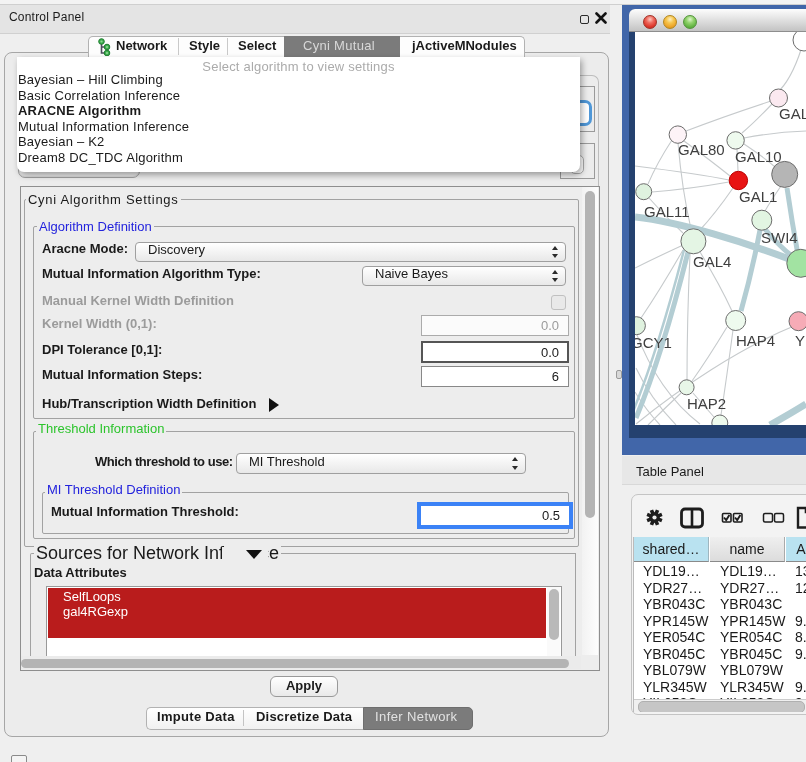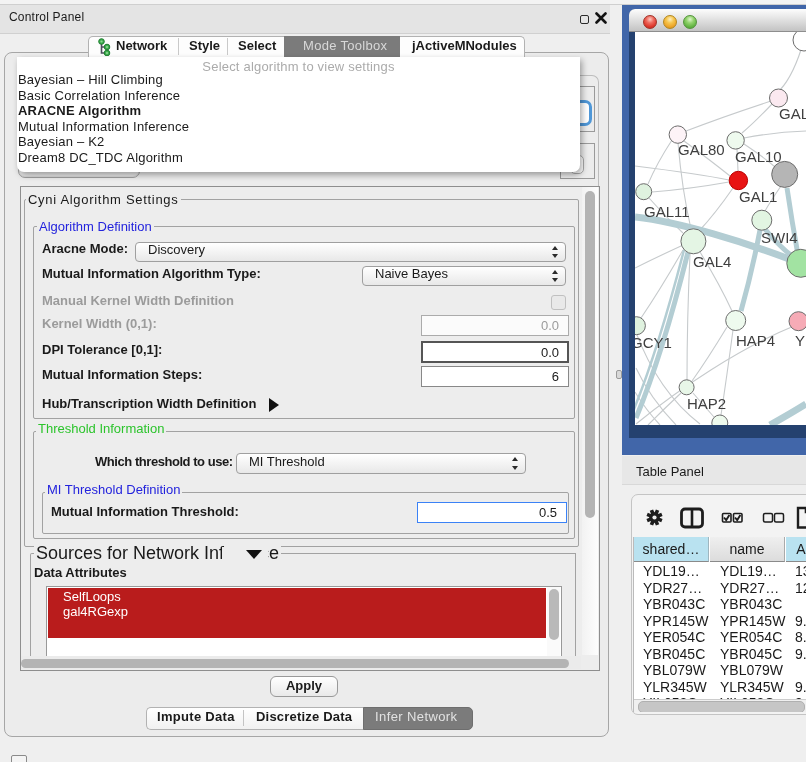--- a/index.html
+++ b/index.html
@@ -64,21 +64,21 @@
 <div class="a" style="left:36px;top:421px;background:#ededed;padding:0 2px;color:#2cc42c">Threshold Information</div>
 
 <div class="a b" style="left:95px;top:454px;letter-spacing:-.45px">Which threshold to use:</div>
 <div class="a combo" style="left:236px;top:453px;width:288px;height:19px"></div>
 <div class="a" style="left:249px;top:454px">MI Threshold</div>
 
 <div class="a" style="left:42px;top:492px;width:525px;height:40px;border:1px solid #a2a2a2;border-radius:2px"></div>
 <div class="a" style="left:45px;top:482px;background:#ededed;padding:0 2px;color:#2323dd">MI Threshold Definition</div>
 
 <div class="a b" style="left:51px;top:504px">Mutual Information Threshold:</div>
-<div class="a" style="left:417px;top:502px;width:139px;height:17px;background:#fff;border:1px solid #3b82f6;text-align:right;padding-right:9px;padding-top:2px">0.5</div>
+<div class="a" style="left:417px;top:502px;width:139px;height:17px;background:#fff;border:4px solid #3b82f6;text-align:right;padding-right:9px;padding-top:2px">0.5</div>
 
 <div class="a" style="left:30px;top:553px;width:544px;height:104px;border:1px solid #a2a2a2;border-top-left-radius:2px;border-bottom:none"></div>
 <div class="a" style="left:34px;top:543px;background:#ededed;padding:0 2px;font-size:18px">Sources for Network Inference</div>
 <div class="a" style="left:222px;top:547px;width:46px;height:13px;background:#ededed"></div>
 <div class="a" style="left:246px;top:550px;width:0;height:0;border-top:9px solid #111;border-left:8px solid transparent;border-right:8px solid transparent"></div>
 
 <div class="a b" style="left:34px;top:565px">Data Attributes</div>
 
 <div class="a" style="left:46px;top:586px;width:514px;height:71px;background:#fff;border:1px solid #999;border-bottom:none;overflow:hidden">
   <div style="position:absolute;left:1px;top:1px;width:498px;height:50px;background:#b91c1c;color:#fff">
@@ -104,21 +104,21 @@
 <div class="a" style="left:363px;top:707px;width:108px;height:21px;background:#7b7b7b;border:1px solid #6e6e6e;border-radius:0 5px 5px 0"></div>
 <div class="a" style="left:375px;top:709px;color:#e2e2e2;letter-spacing:.4px">Infer Network</div>
 
 <div class="a" style="left:88px;top:36px;width:435px;height:21px;background:#fdfdfd;border:1px solid #b2b2b2;border-bottom:none;border-radius:5px 5px 0 0"></div>
 <div class="a" style="left:178px;top:38px;width:1px;height:17px;background:#c9c9c9"></div>
 <div class="a" style="left:227px;top:38px;width:1px;height:17px;background:#c9c9c9"></div>
 <div class="a" style="left:284px;top:36px;width:116px;height:21px;background:#7b7b7b"></div>
 <div class="a b" style="left:116px;top:38px">Network</div>
 <div class="a b" style="left:189px;top:38px">Style</div>
 <div class="a b" style="left:238px;top:38px">Select</div>
-<div class="a" style="left:303px;top:38px;color:#d8d8d8;letter-spacing:.3px">Mode Toolbox</div>
+<div class="a" style="left:303px;top:38px;color:#d8d8d8;letter-spacing:.3px">Cyni Mutual</div>
 <div class="a b" style="left:412px;top:38px">jActiveMNodules</div>
 
 <svg class="a" style="left:98px;top:38px" width="13" height="18" viewBox="0 0 13 18">
   <path d="M 3.5,4 L 3.5,15 L 8.5,15 M 3.5,9 L 8.5,9" fill="none" stroke="#4d4d5e" stroke-width="1.6"></path>
   <circle cx="3.5" cy="3.5" r="2.8" fill="#3fae4f" stroke="#1d7c2f"></circle>
   <circle cx="3.5" cy="3.5" r="1.1" fill="#8fd795"></circle>
   <circle cx="9" cy="9" r="2.8" fill="#3fae4f" stroke="#1d7c2f"></circle>
   <circle cx="9" cy="9" r="1.1" fill="#8fd795"></circle>
   <circle cx="9" cy="15" r="2.8" fill="#3fae4f" stroke="#1d7c2f"></circle>
   <circle cx="9" cy="15" r="1.1" fill="#8fd795"></circle>

